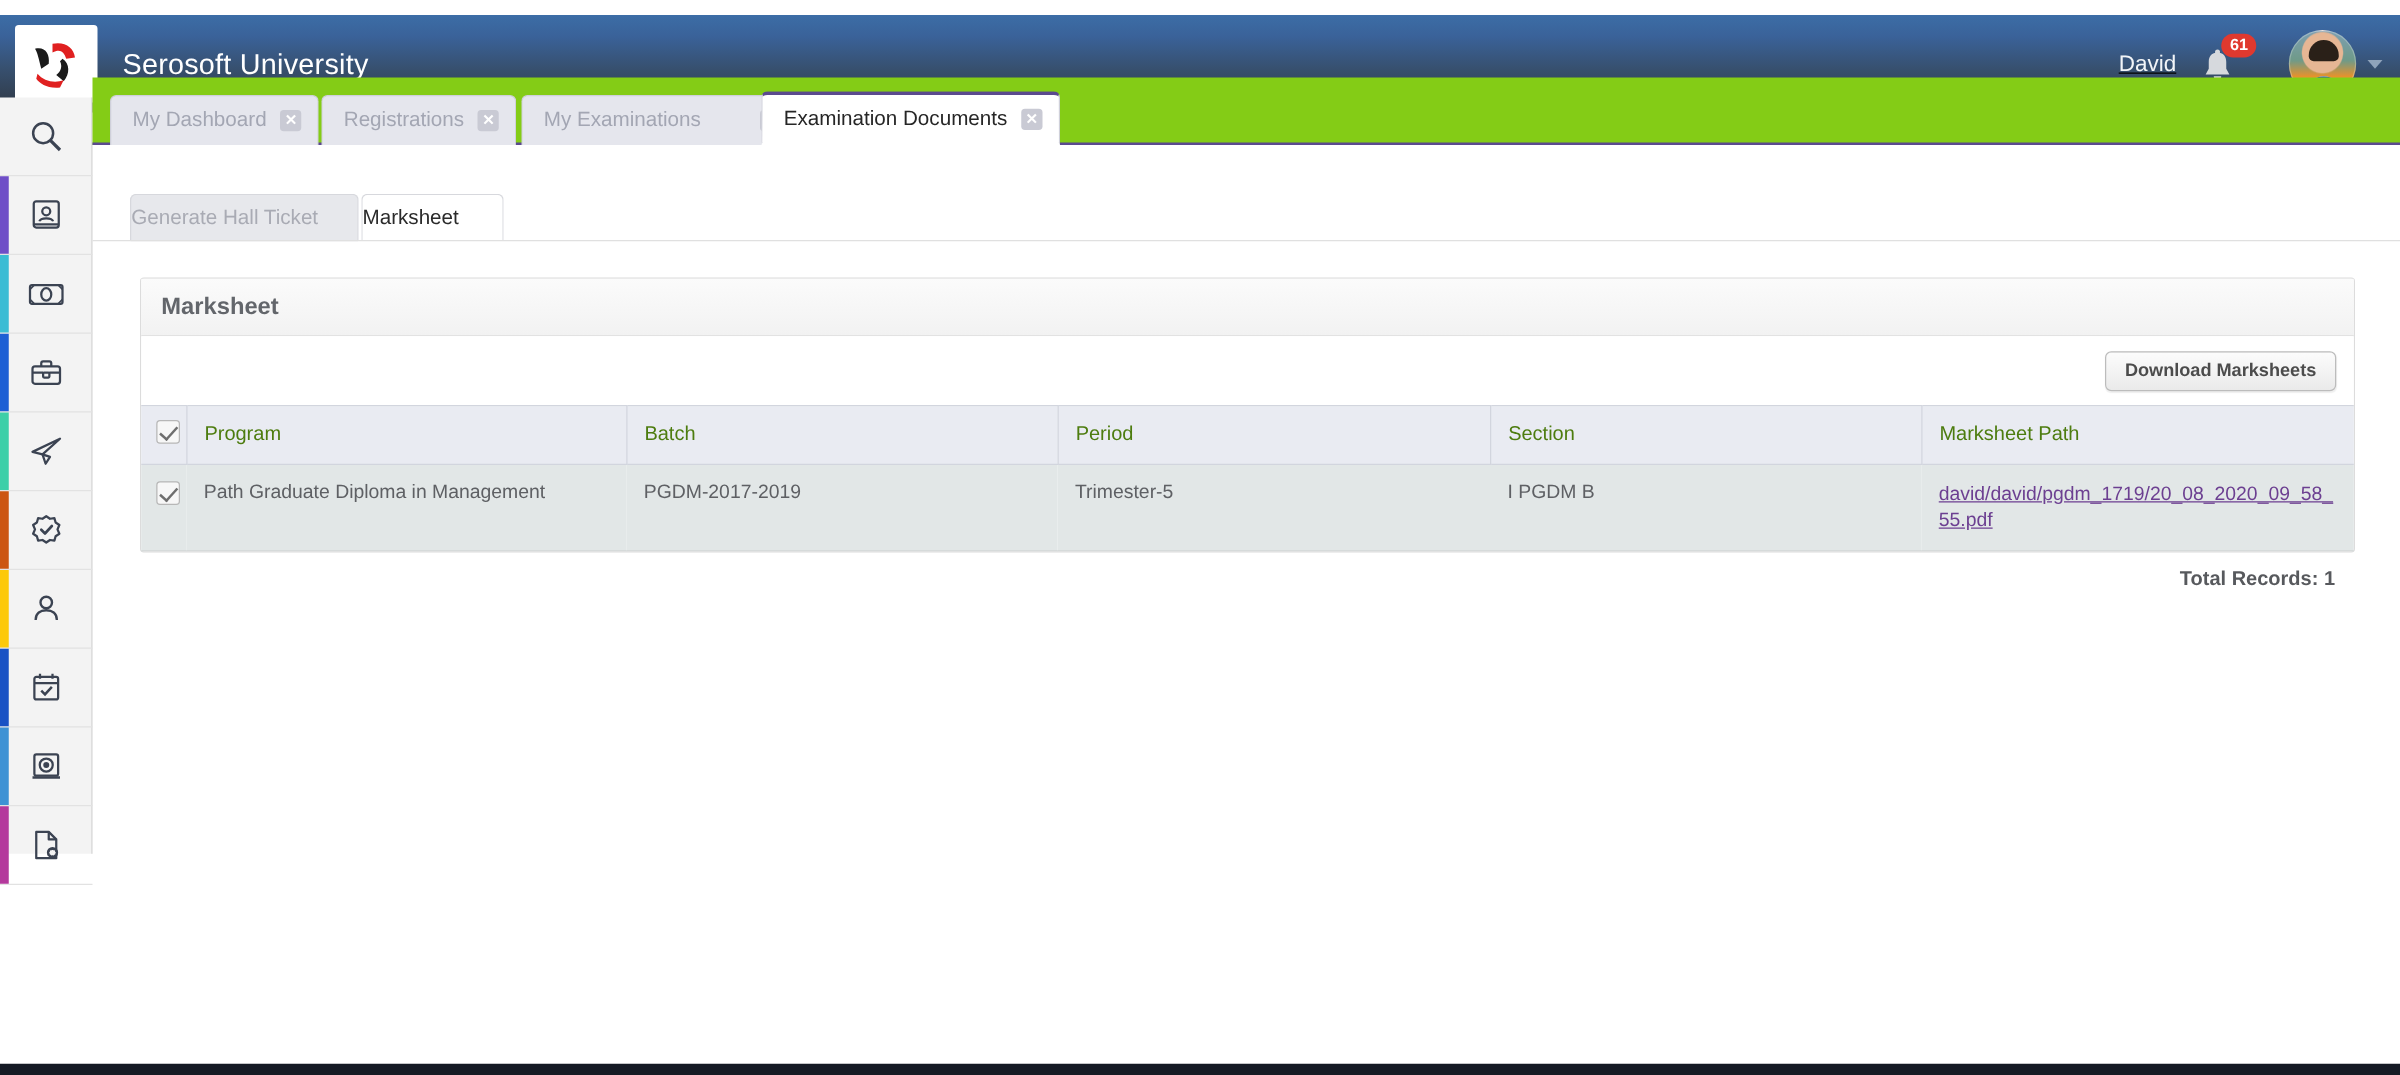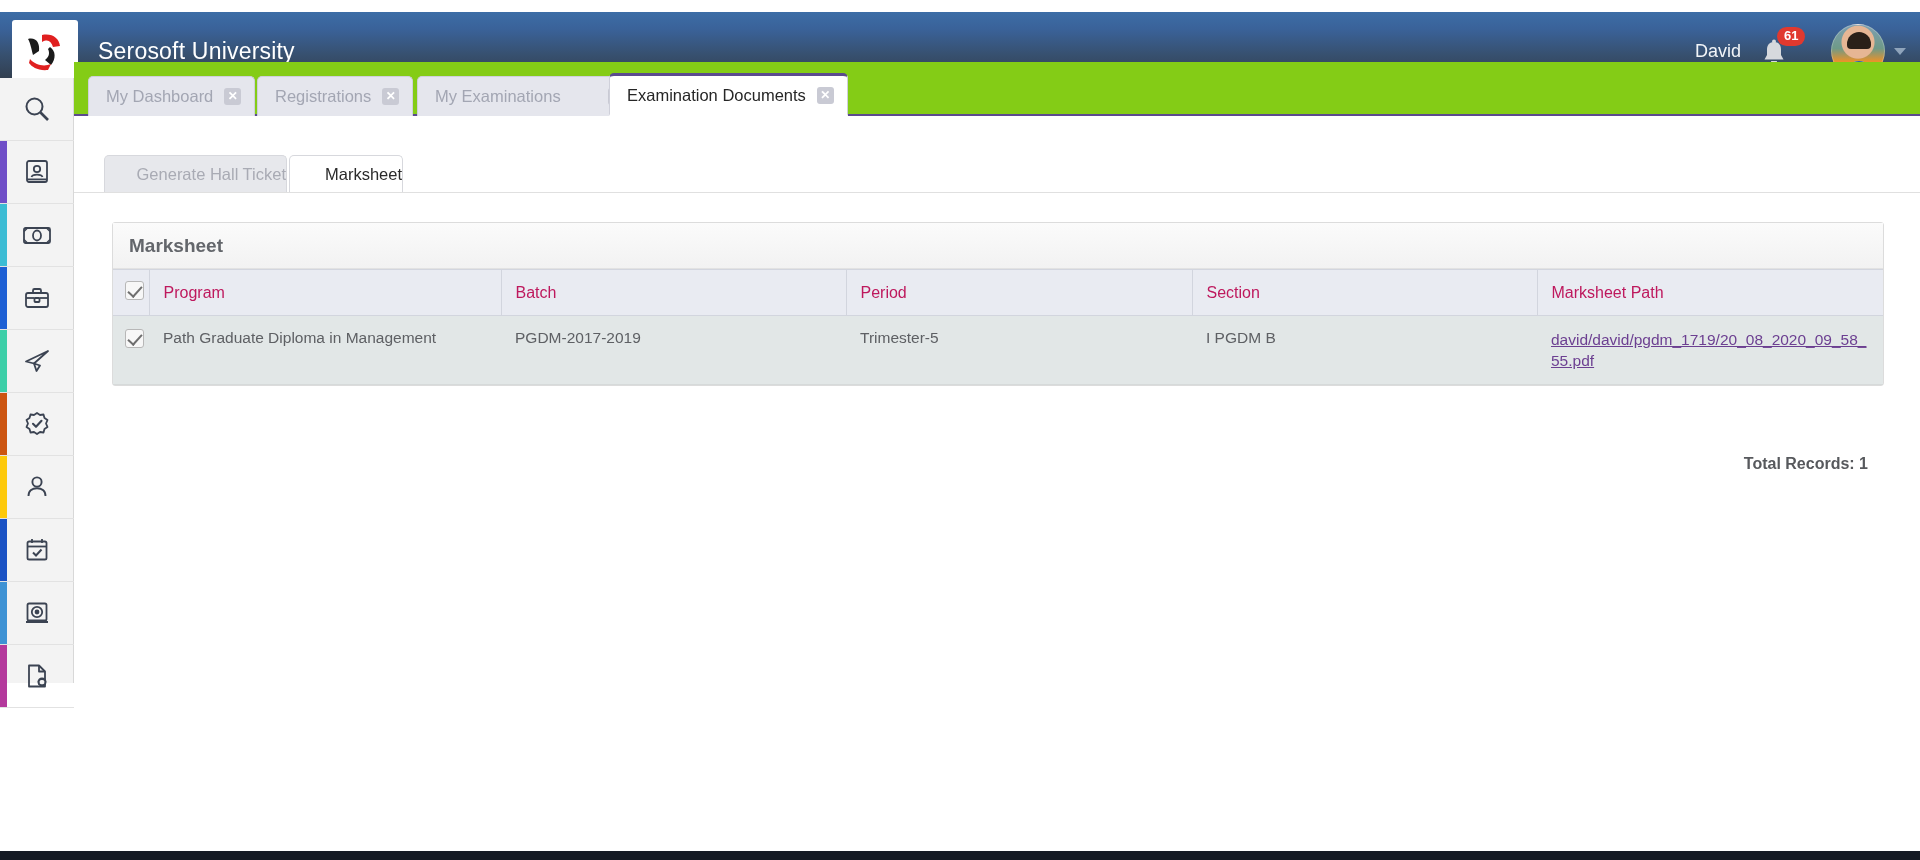--- a/index.html
+++ b/index.html
@@ -20,20 +20,21 @@
     background: #ffffff; border-radius: 3px;
     display: flex; align-items: center; justify-content: center;
   }
   .brand-title {
     margin-left: 20px; color: #ffffff;
     font-size: 23px; font-weight: 400; letter-spacing: .2px;
   }
   .topbar-right {
     margin-left: auto; display: flex; align-items: center; height: 60px;
     padding-right: 14px;
+    text-decoration: underline;
   }
   .user-name { color: #f2f5f8; font-size: 18px; margin-right: 20px; }
   .bell-wrap { position: relative; width: 34px; height: 40px; margin-right: 36px; }
   .badge {
     position: absolute; top: -4px; left: 16px;
     background: #e0392f; color: #fff; font-size: 13px; font-weight: 700;
     border-radius: 11px; padding: 1px 7px 2px; line-height: 16px;
     min-width: 28px; text-align: center;
   }
   .avatar {
@@ -102,21 +103,21 @@
     line-height: 17px; text-align: center; font-weight: 700;
   }
   .tab.active .tab-close { background: #c9cad4; }
 
   
   .subtabs {
     position: absolute; top: 155px; left: 104px; width: 1800px; height: 38px;
   }
   .subtab {
     position: absolute; bottom: 0; height: 38px;
-    display: flex; align-items: center; justify-content: flex-end;
+    display: flex; align-items: center; justify-content: flex-start;
     font-size: 16.5px; border-radius: 5px 5px 0 0;
     border: 1px solid #d7d8dd; border-bottom: none;
   }
   .subtab.inactive { background: #e7e8ec; color: #a9abb4; }
   .subtab.active { background: #ffffff; color: #2b2b2b; }
   .subtab-underline {
     position: absolute; left: 0; top: 192px; width: 1846px; height: 1px;
     background: #e0e0e0;
   }
 
@@ -140,21 +141,21 @@
   .btn {
     background: linear-gradient(to bottom, #fcfcfc 0%, #eaeaea 100%);
     border: 1px solid #bcbcbc; border-radius: 5px;
     padding: 7px 15px; font-size: 14.5px; font-weight: 700; color: #4c4c4c;
     box-shadow: 0 1px 1px rgba(0,0,0,.07);
   }
 
   
   table { width: 100%; border-collapse: collapse; }
   thead th {
-    background: #e9ebf2; color: #be185d;
+    background: #e9ebf2; color: #4d7c0f;
     font-size: 16px; font-weight: 400; text-align: left;
     padding: 11px 0 11px 14px; height: 42px;
     border-right: 1px solid #d2d5de;
     border-top: 1px solid #d2d5de; border-bottom: 1px solid #d2d5de;
   }
   thead th:last-child { border-right: none; }
   tbody td {
     background: #e2e7e7; color: #5e6064;
     font-size: 15.5px; padding: 13px 14px 13px 14px;
     vertical-align: top; border-bottom: 1px solid #d6dada;
@@ -360,20 +361,23 @@
   </div>
 </div>
 <div class="subtab-underline" style="left:74px;"></div>
 
 <div class="panel">
 
   <div class="panel-head">
     <span class="panel-title">Marksheet</span>
   </div>
 
+  <div class="panel-toolbar">
+    <button class="btn">Download Marksheets</button>
+  </div>
 
   <table>
     <thead>
       <tr>
         <th class="col-check">
           <span class="cbox"></span>
         </th>
         <th style="width:352px">Program</th>
         <th style="width:345px">Batch</th>
         <th style="width:346px">Period</th>

